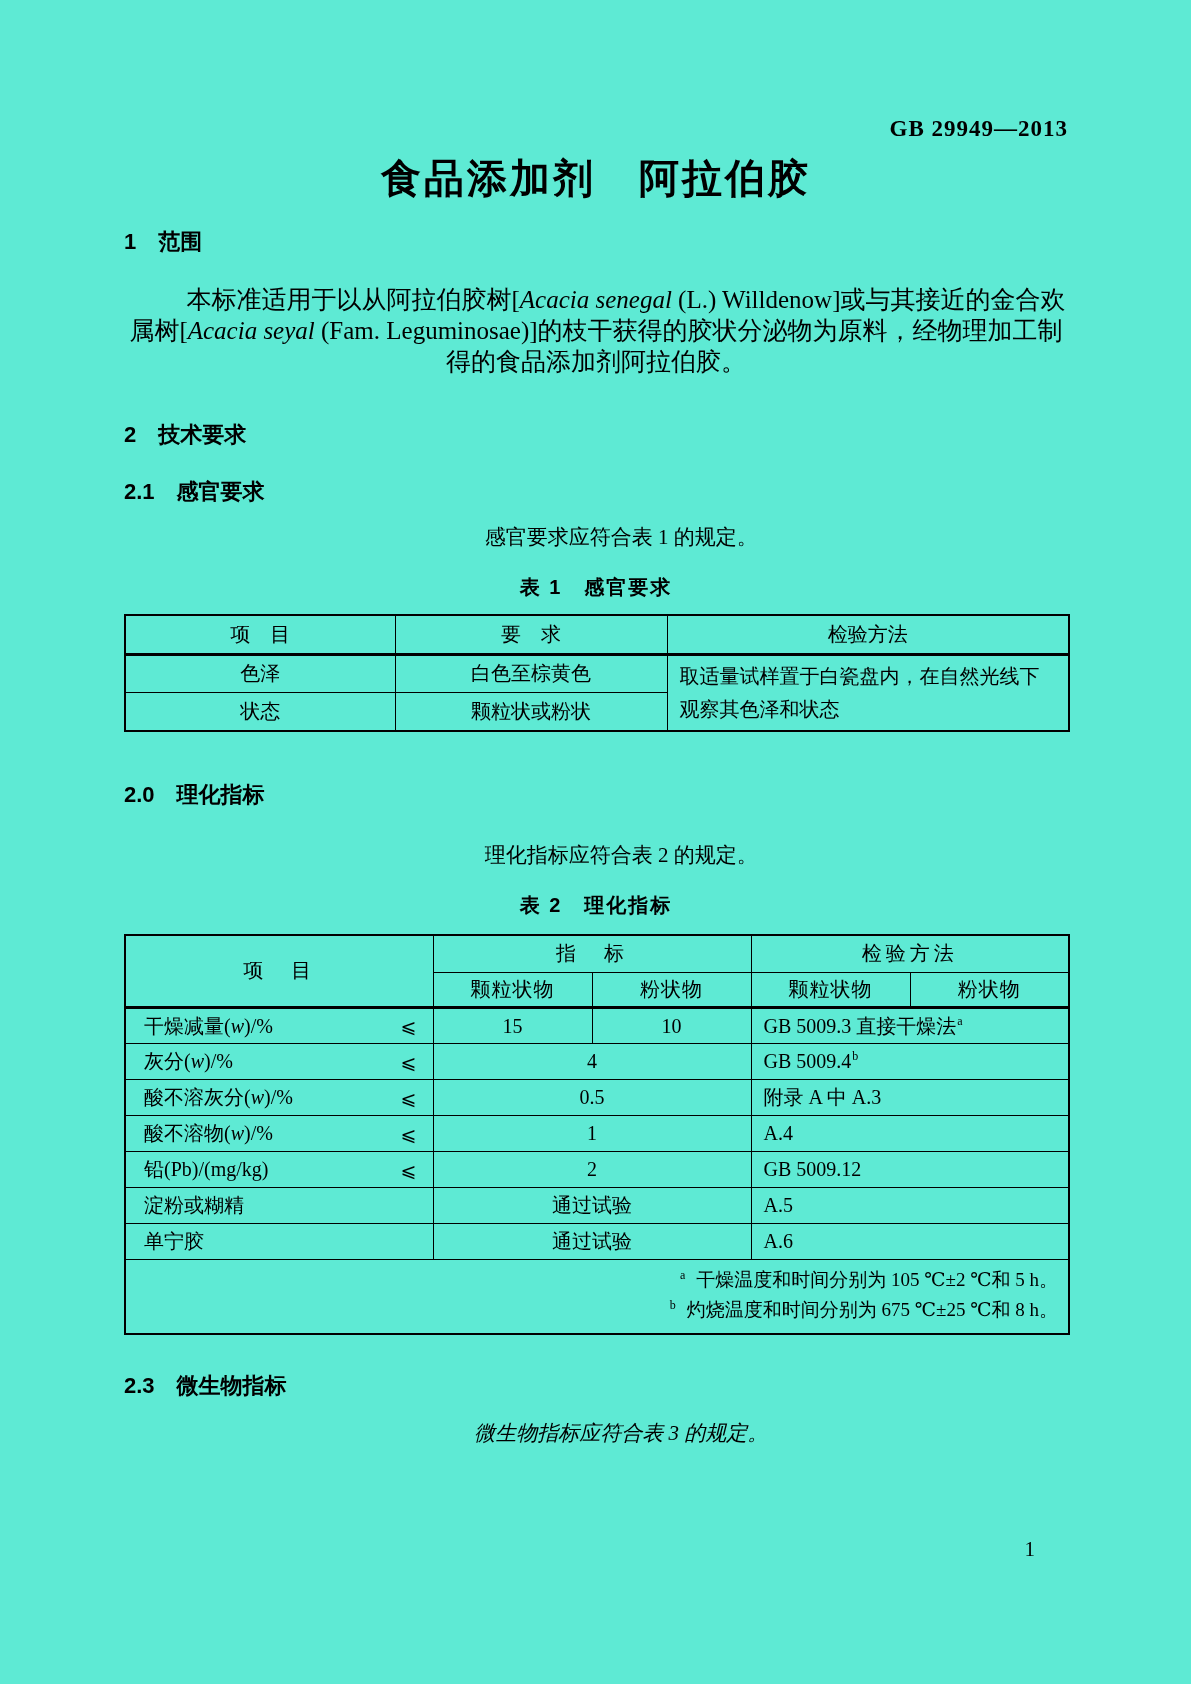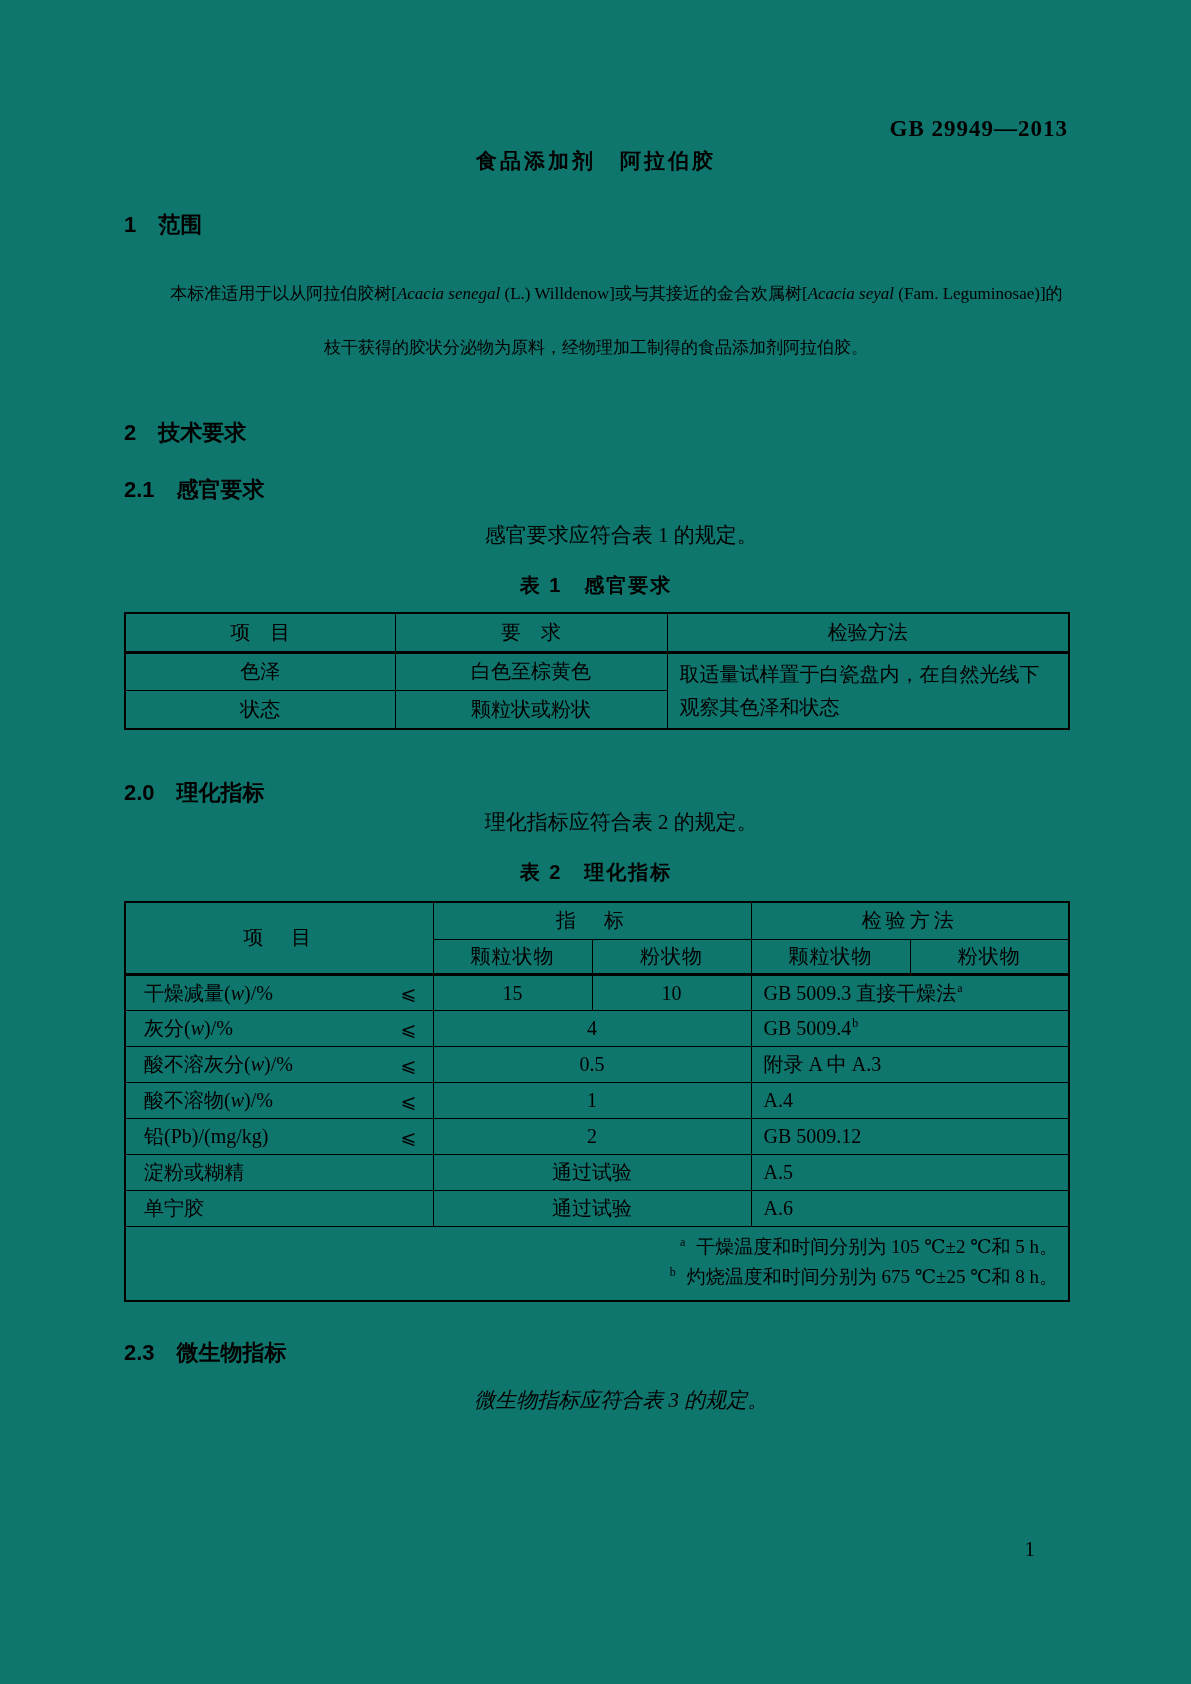--- a/index.html
+++ b/index.html
@@ -1,49 +1,49 @@
 <!DOCTYPE html>
 <html lang="zh"><head>
 <meta charset="utf-8">
 <style>
   * { box-sizing: border-box; }
   html,body { margin:0; padding:0; background:#e8e8e8; }
   .page {
-    width:1191px; height:1684px; margin:0 auto; background:#0f766e;
+    width:1191px; height:1684px; margin:0 auto; background:#5eead4;
     position:relative; color:#000;
     font-family:"Liberation Serif","DejaVu Serif",serif;
     padding:0 123px 0 124px; overflow:hidden;
   }
   
   .doc-number {
     padding-top:116px; text-align:right; font-weight:700;
     font-size:23px; letter-spacing:1px; line-height:26px;
   }
   
   .title-line { text-align:center; font-family:"Liberation Sans","DejaVu Sans",sans-serif; font-weight:700; }
   .title-line1 { margin-top:84px; font-size:31px; letter-spacing:8px; line-height:38px; }
-  .title-line2 { font-size:21px; letter-spacing:3px; line-height:38px; }
+  .title-line2 { margin-top:17px; font-size:40px; letter-spacing:3px; line-height:38px; }
   
   .sec-heading {
     font-family:"Liberation Sans","DejaVu Sans",sans-serif; font-weight:700;
     font-size:22px; line-height:28px; display:flex;
   }
   .sec-heading .sec-num { margin-right:22px; }
   .mt-h1 { margin-top:31px; }
   .mt-h2 { margin-top:44px; }
   .mt-h21 { margin-top:29px;text-align:right; }
   .mt-h22 { margin-top:49px; }
   .mt-h23 { margin-top:37px; }
   
-  .body-text { font-size:17px; line-height:54px; text-align:justify; }
+  .body-text { font-size:25px; line-height:31px; text-align:justify; }
   .body-single { font-size:21px; line-height:30px; }
   .indent { text-indent:2.4em;text-align:center; }
   .mt-para { margin-top:28px; }
   .mt-b21 { margin-top:16px; }
-  .mt-b22 { margin-top:0; }
+  .mt-b22 { margin-top:31px; }
   .mt-b23 { margin-top:18px;font-style:italic; }
   .lat { font-style:italic; }
   
   .tbl-caption {
     text-align:center; font-family:"Liberation Sans","DejaVu Sans",sans-serif;
     font-weight:700; font-size:20px; line-height:28px; letter-spacing:2px;
   }
   .mt-cap1 { margin-top:17px; }
   .mt-cap2 { margin-top:14px; }
   

